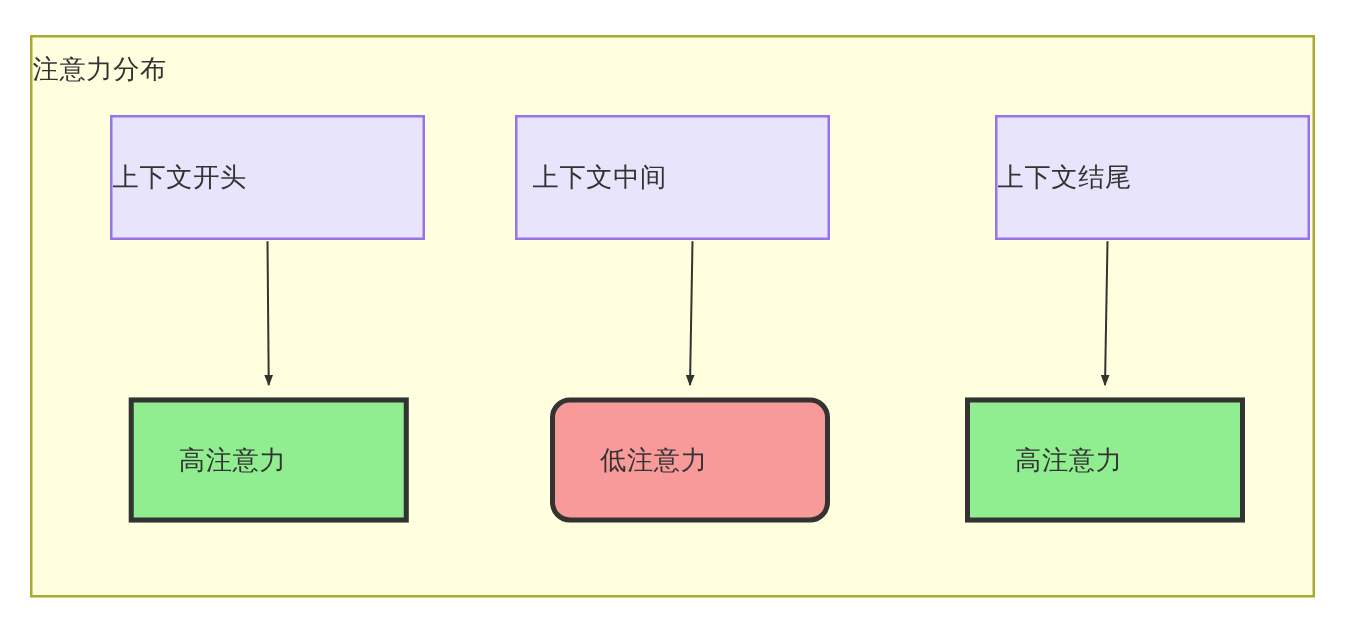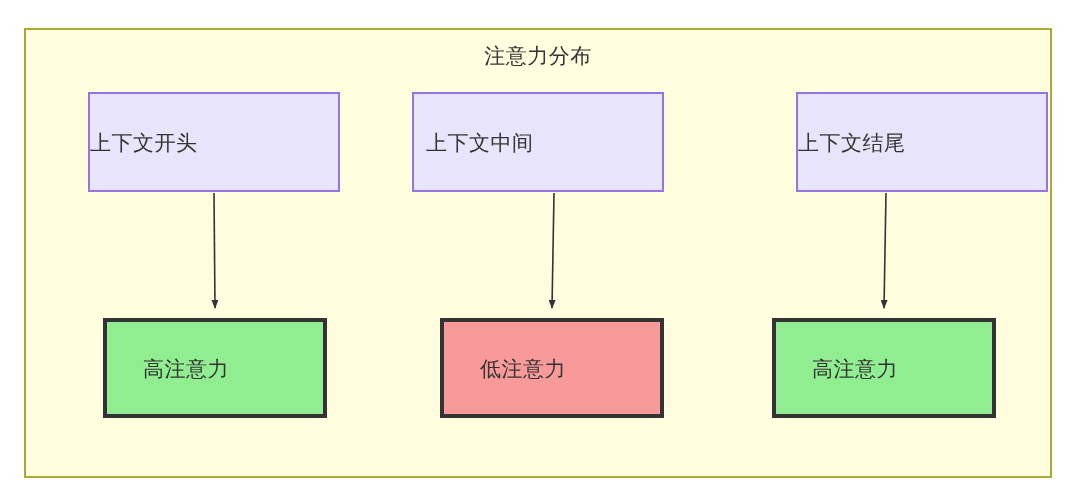--- a/index.html
+++ b/index.html
@@ -31,21 +31,20 @@
     background: #ffffe0;
     border: 2px solid #aaaa33;
     box-sizing: border-box;
   }
 
   .subgraph-title {
     position: absolute;
     left: 0;
     top: 13px;
     width: 100%;
-    text-align: center;
     font-size: 21px;
     line-height: 26px;
     color: #333333;
     letter-spacing: 0.5px;
     white-space: nowrap;
   }
 
   
   .node {
     position: absolute;
@@ -78,21 +77,21 @@
 
   .fill-green  { background: #90ee90; }
   .fill-red    { background: #f89a9a; }
 
   
   .col-a-top { left: 88px; }
   .col-b-top { left: 412px; padding-left: 12px; }
   .col-c-top { left: 796px; }
 
   .col-a-bot { left: 103px; }
-  .col-b-bot { left: 440px; }
+  .col-b-bot { left: 440px; border-radius: 16px; }
   .col-c-bot { left: 772px; }
 
   
   .edges {
     position: absolute;
     left: 0;
     top: 0;
     width: 1080px;
     height: 496px;
     pointer-events: none;

